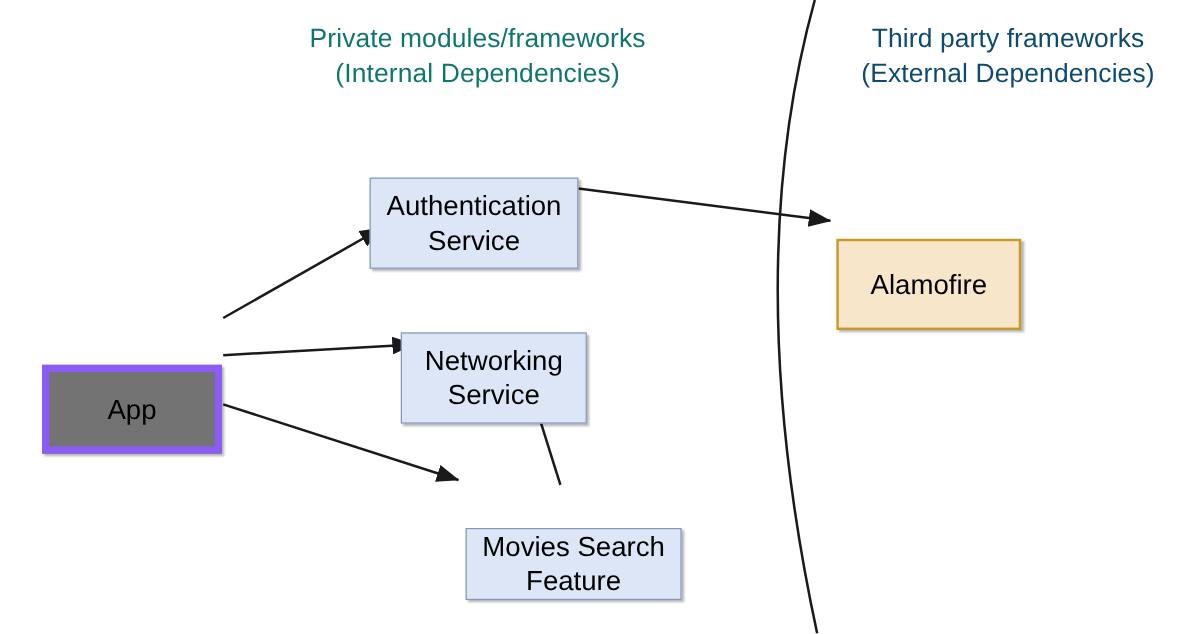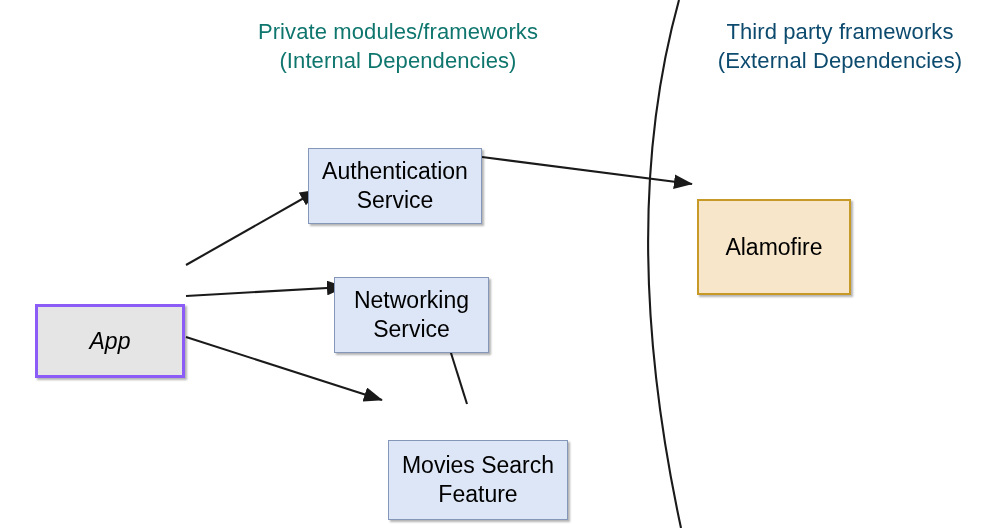--- a/index.html
+++ b/index.html
@@ -57,34 +57,33 @@
     line-height: 1.25;
     white-space: pre-line;
     color: #000000;
     box-shadow: 2px 2px 2px rgba(0,0,0,0.30);
   }
   .node.internal {
     background: #dce6f6;
     border: 1px solid #8497b8;
   }
   .node.app {
-    background: #e5e5e5;
-    border: 3px solid #8b5cf6;
-    font-style: italic;
+    background: #737373;
+    border: 6px solid #8b5cf6;
   }
   .node.external {
     background: #f7e6c9;
     border: 2px solid #c79a28;
   }
 
   #node-app            { left: 35px;  top: 264px; width: 150px; height: 74px; }
   #node-auth           { left: 308px; top: 108px; width: 174px; height: 76px; }
   #node-networking     { left: 334px; top: 237px; width: 155px; height: 76px; }
-  #node-movies         { left: 388px; top: 400px; width: 180px; height: 80px; }
-  #node-alamofire      { left: 697px; top: 159px; width: 154px; height: 96px; }
+  #node-movies         { left: 388px; top: 400px; width: 180px; height: 60px; }
+  #node-alamofire      { left: 697px; top: 159px; width: 154px; height: 76px; }
 
   
   #canvas { z-index: 1; }
   .node   { z-index: 2; margin-top: 40px; }
   .caption{ z-index: 3; }
 </style>
 </head>
 <body>
 
 <svg id="canvas" viewBox="0 0 1000 528" xmlns="http://www.w3.org/2000/svg">

